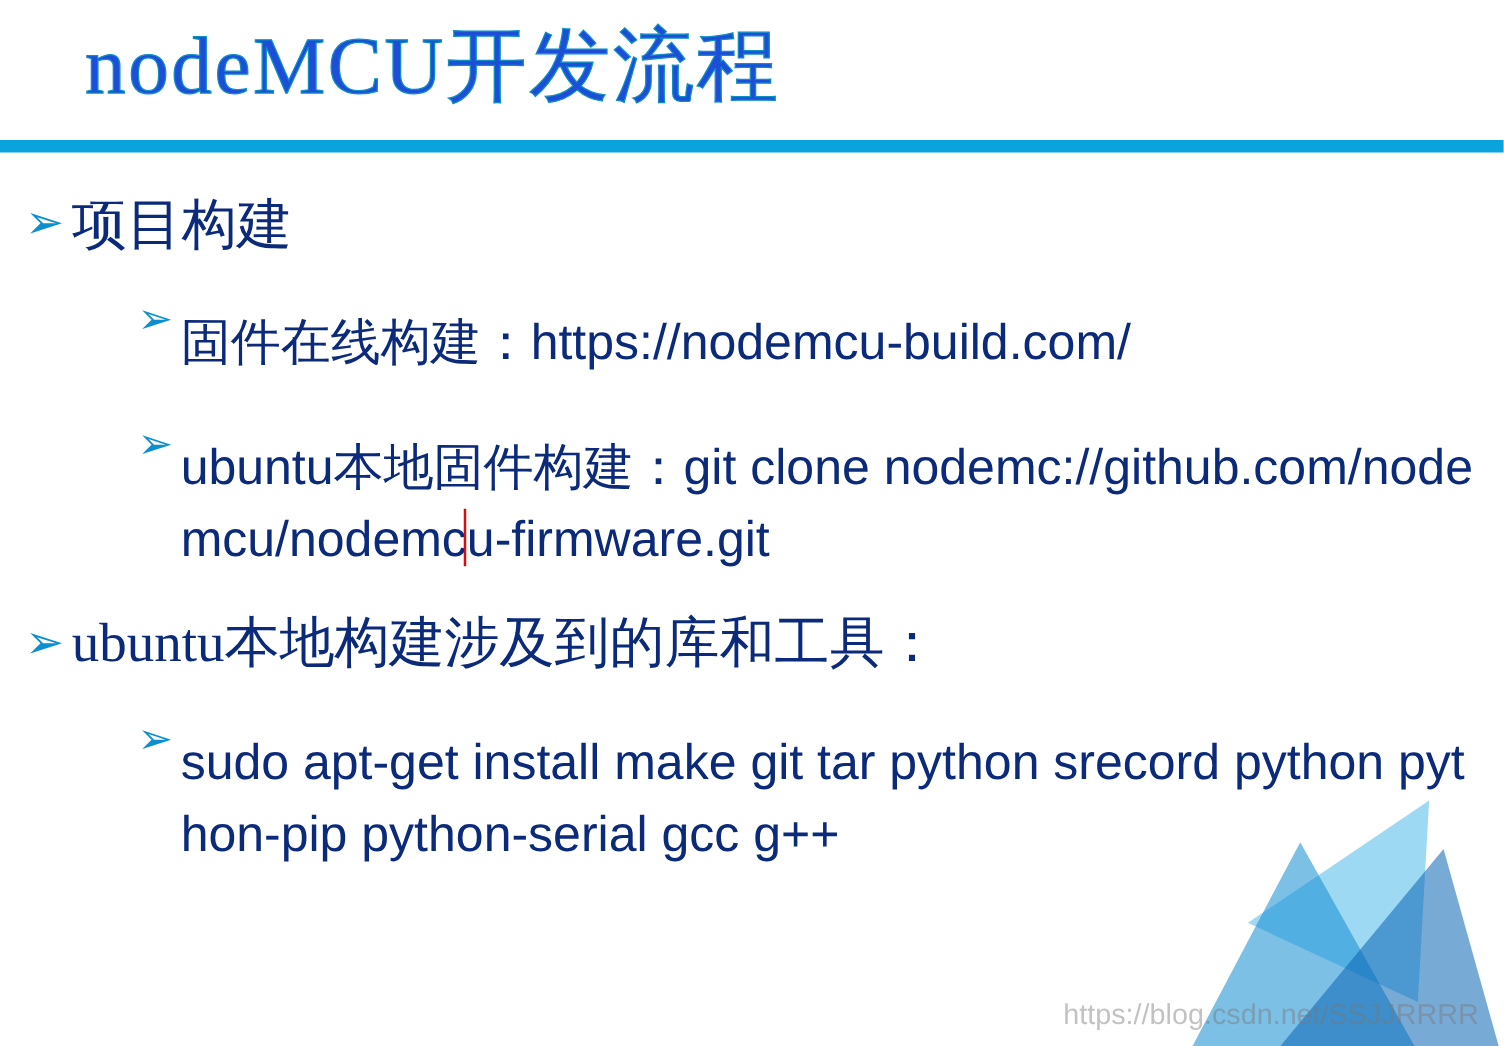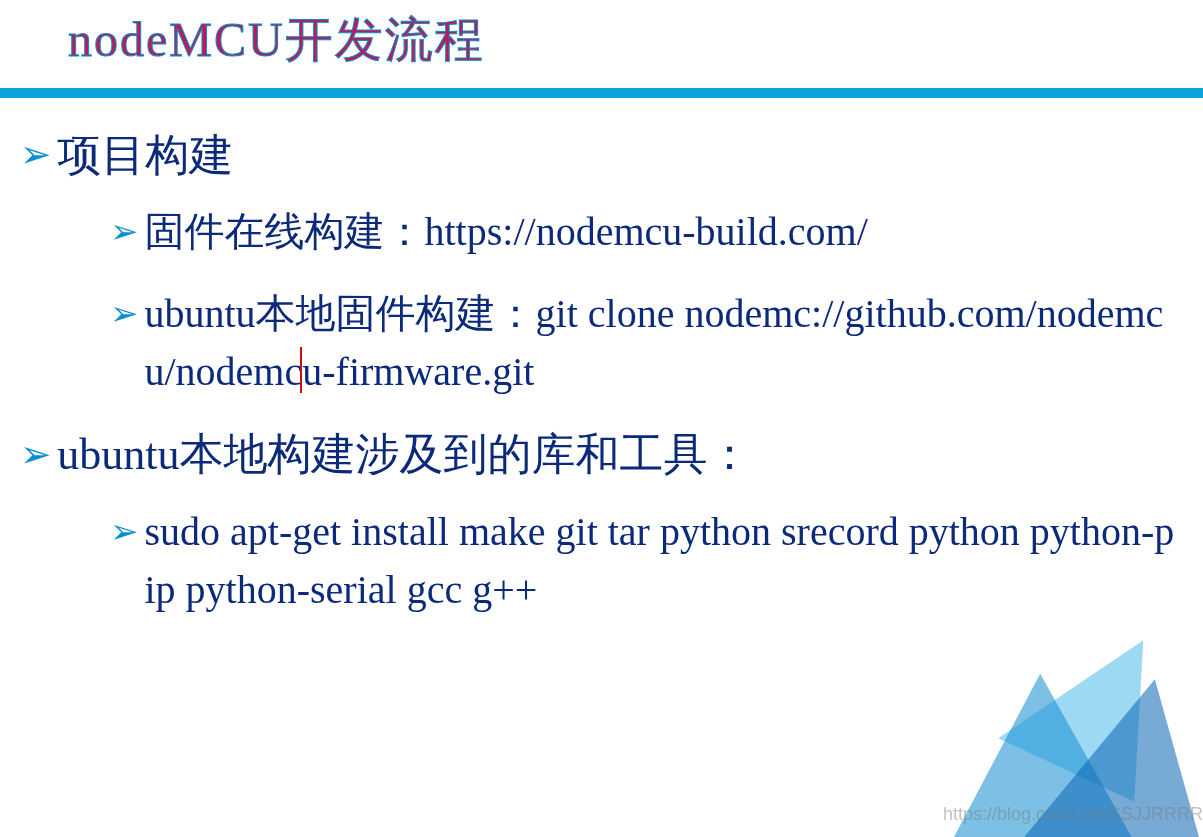--- a/index.html
+++ b/index.html
@@ -9,22 +9,22 @@
     }
     body {
       width: 1203px;
       height: 837px;
       background: #ffffff;
       position: relative;
       overflow: hidden;
       font-family: "SimSun", "Microsoft YaHei", serif;
     }
     .slide-title {
-      font-size: 48px;
-      color: #be185d;
+      font-size: 65px;
+      color: #1d4ed8;
       -webkit-text-stroke: 1px #0d8fc4;
       padding: 8px 0 8px 68px;
       font-weight: normal;
       letter-spacing: 2px;
     }
     .title-divider {
       height: 10px;
       background: #0aa3dd;
       margin-top: 8px;
     }
@@ -54,41 +54,42 @@
       font-size: 0.85em;
       position: relative;
       top: 0.12em;
       flex-shrink: 0;
     }
     .bullet-text {
       flex: 1;
       word-break: break-all;
     }
     .mono {
-      font-family: Liberation Serif, serif;
+      font-family: Liberation Sans, sans-serif;
+      margin-top: 18px;
     }
     .cursor-mark {
       display: inline-block;
       width: 0;
       position: relative;
     }
     .cursor-mark::after {
       content: "";
       position: absolute;
       left: -2px;
       top: -0.95em;
       width: 2px;
       height: 1.15em;
       background: #d01010;
     }
     .watermark {
       position: absolute;
       bottom: 12px;
-      right: 0;
-      font-size: 18px;
+      right: 20px;
+      font-size: 23px;
       color: rgba(120,120,120,0.45);
       font-family: Arial, sans-serif;
       z-index: 5;
     }
     .deco {
       position: absolute;
       right: -40px;
       bottom: -60px;
       width: 360px;
       height: 300px;

